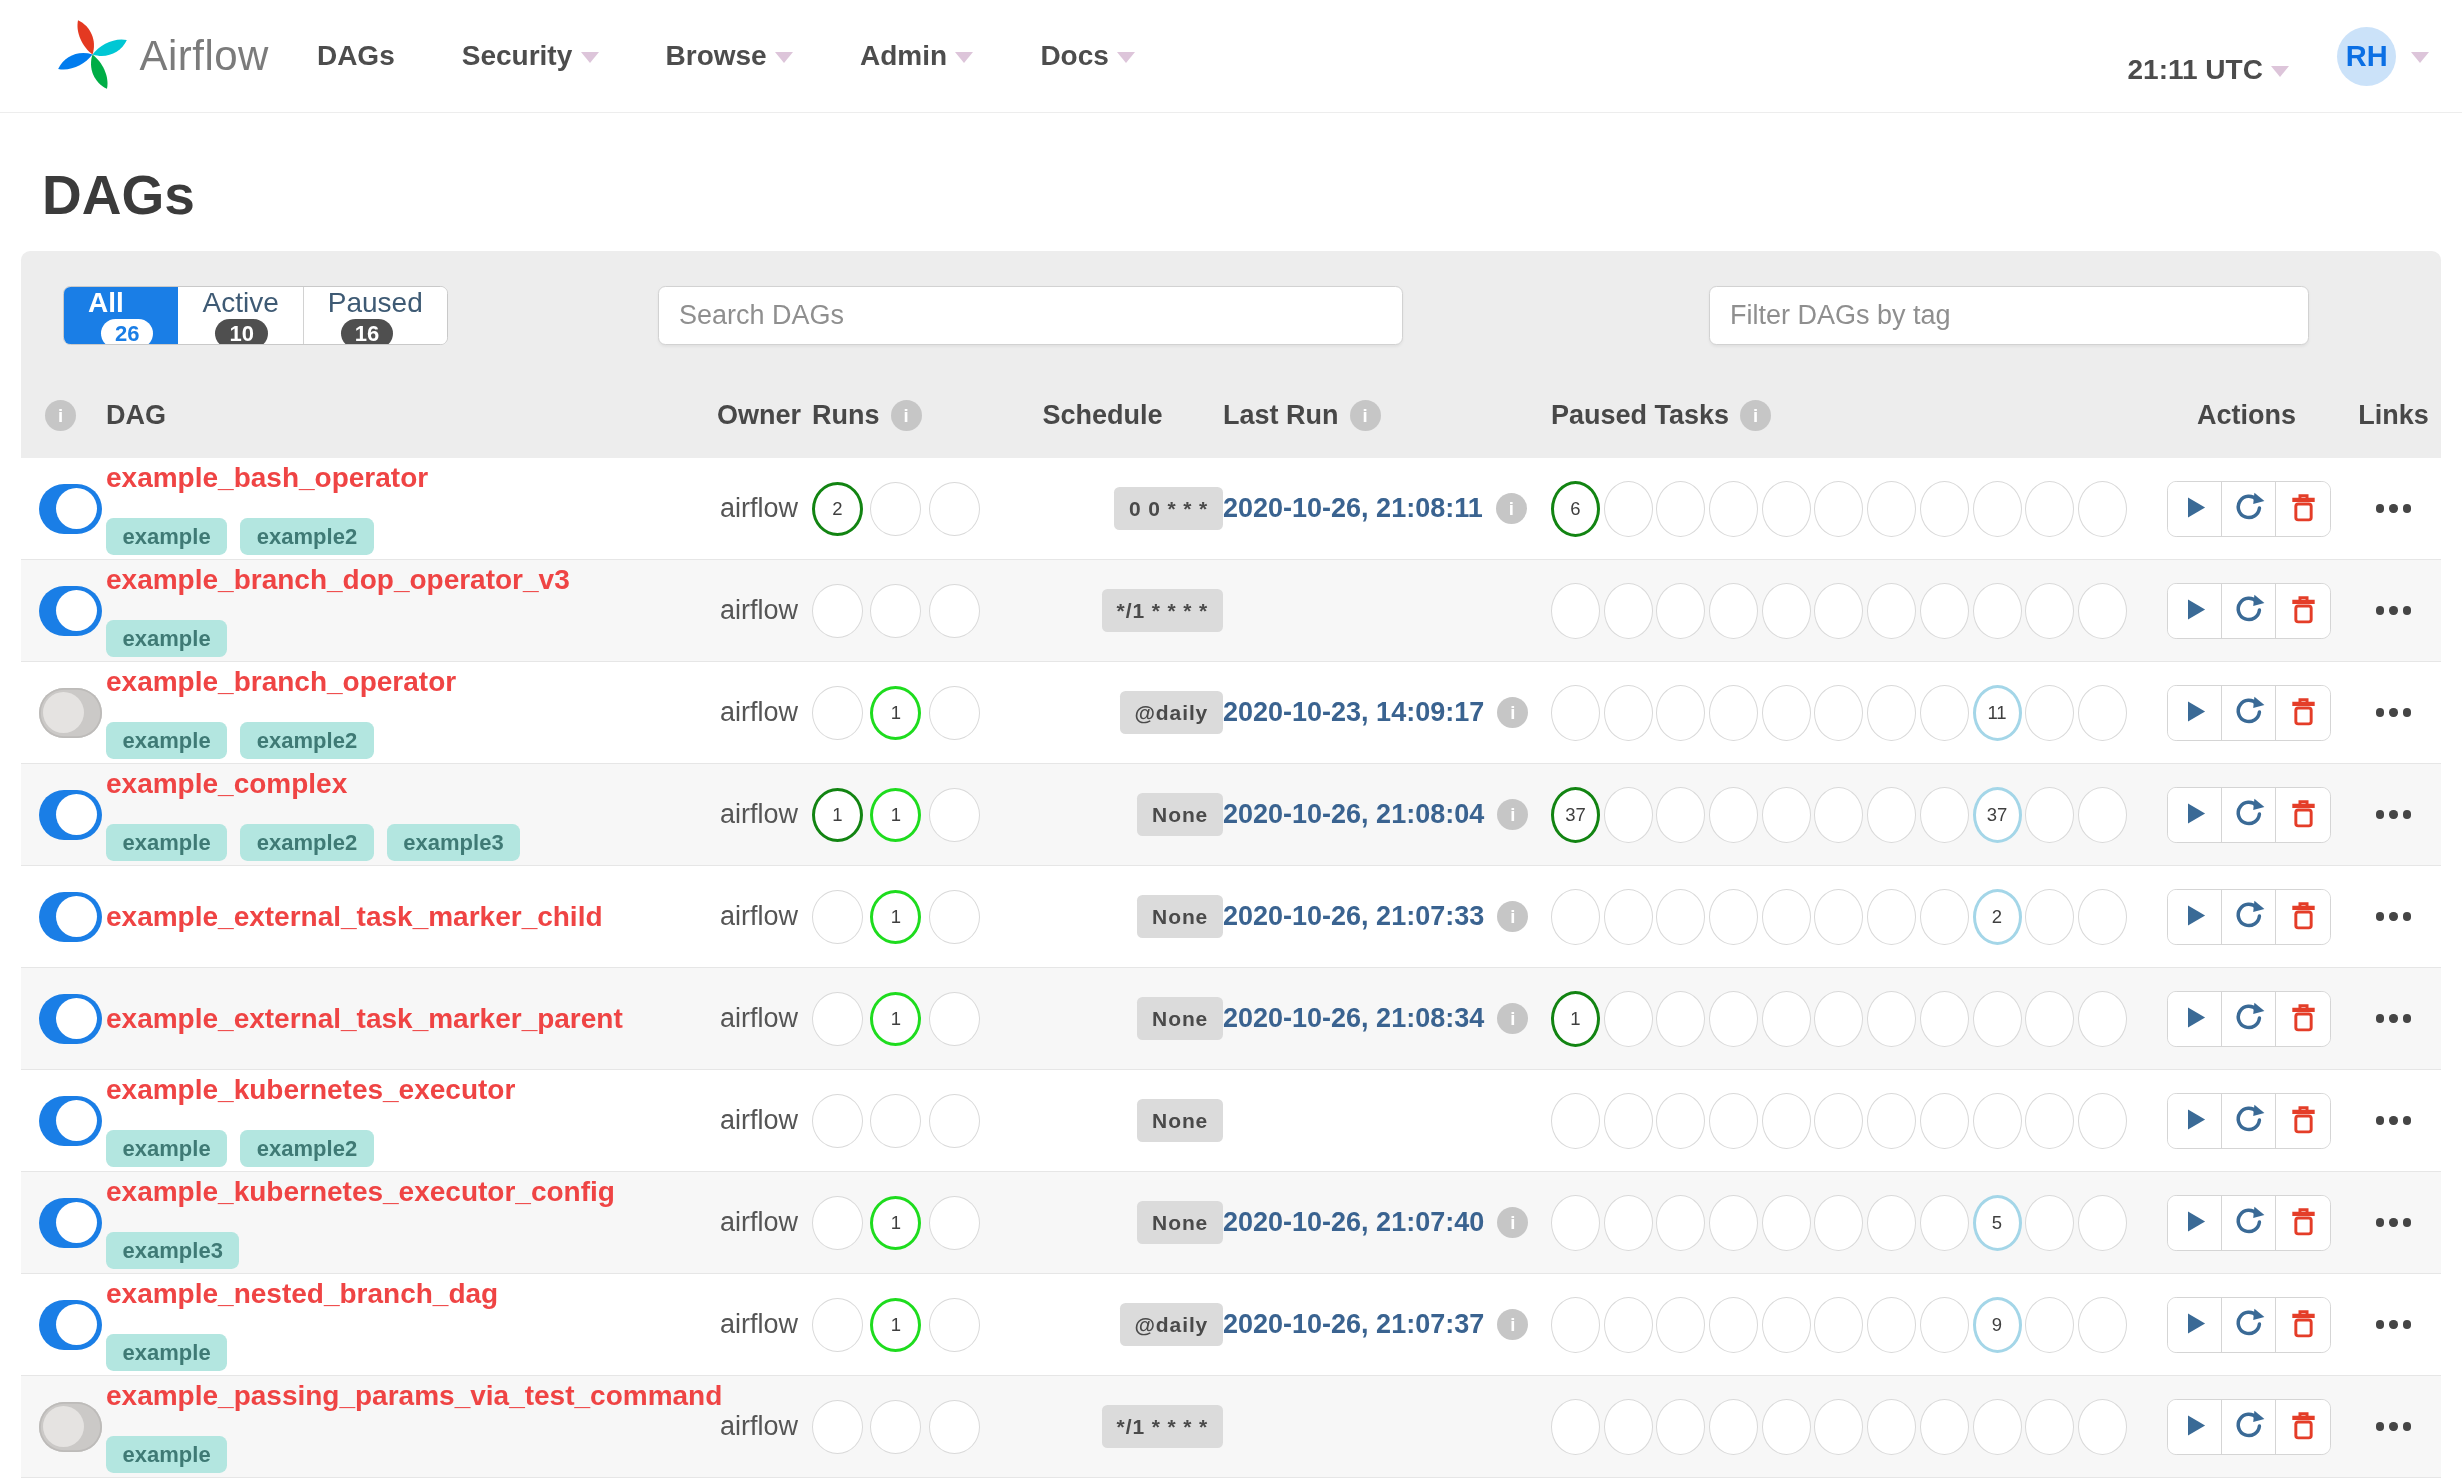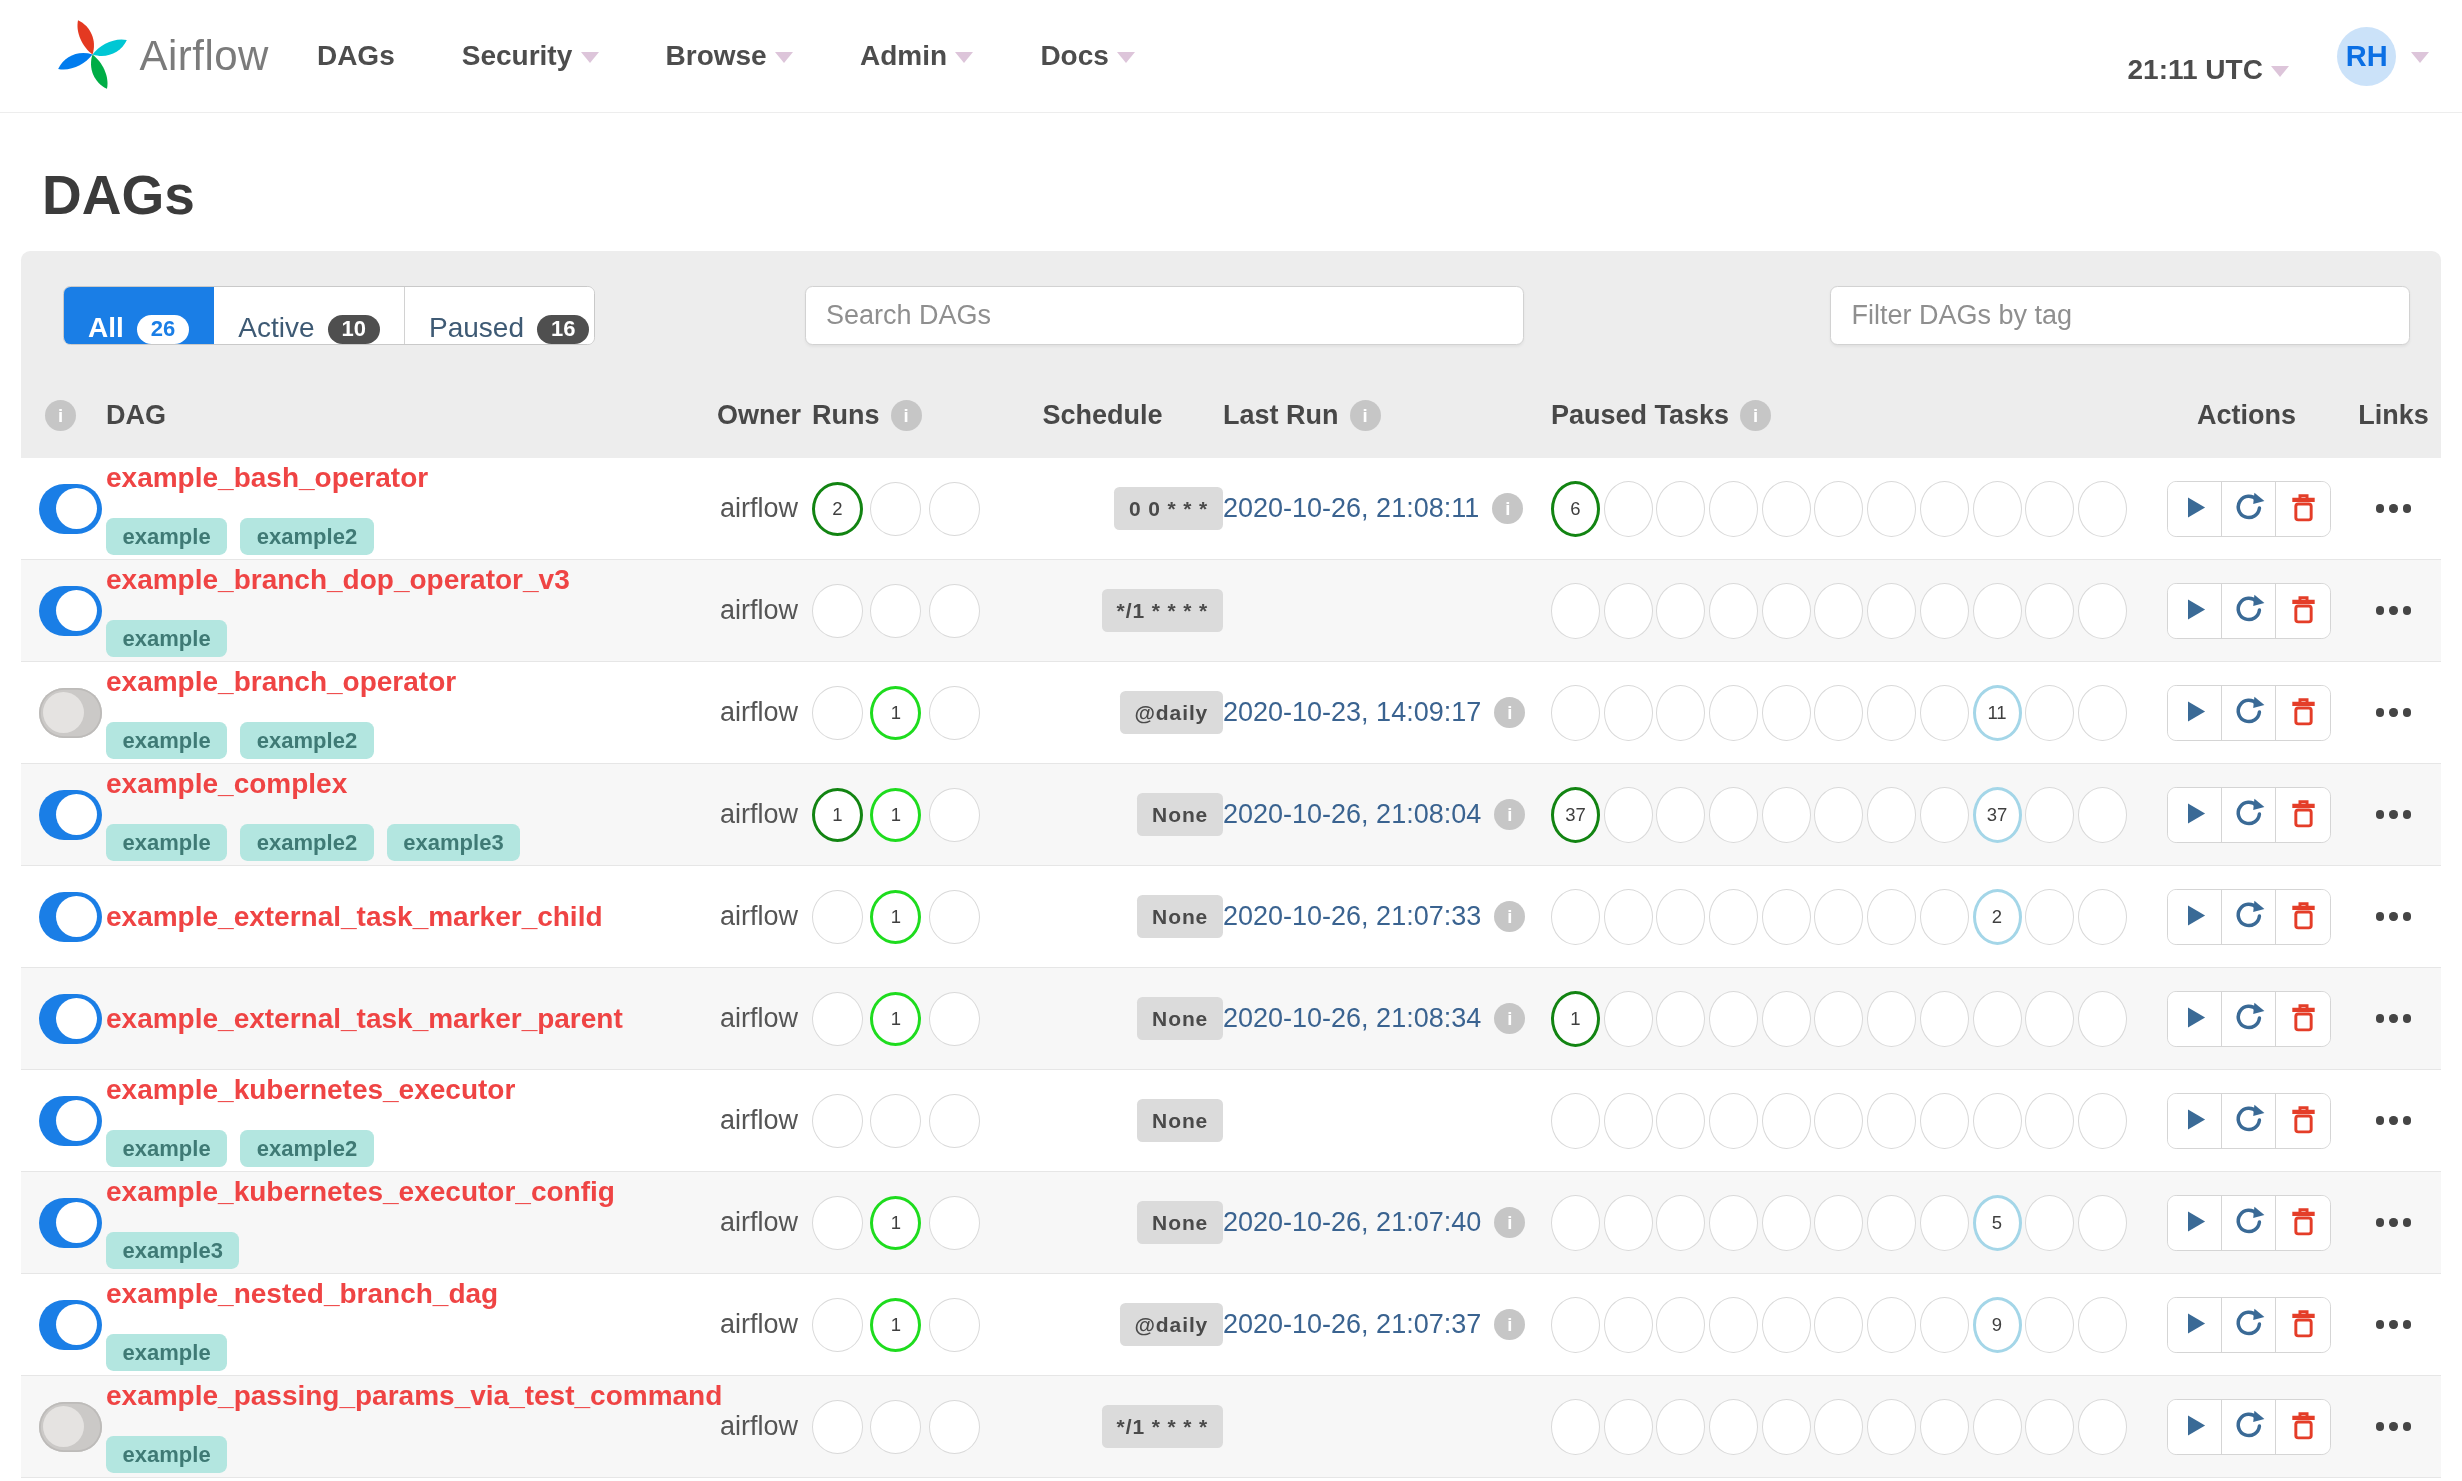--- a/index.html
+++ b/index.html
@@ -26,22 +26,22 @@
 
   
   .main { padding: 0 21px; }
   h1.page-title { margin: 50px 0 24px 21px; font-size: 55px; font-weight: 700; color: #3b3b3b; }
 
   .panel { background: #ededed; border-radius: 9.2px; padding-top: 35px; overflow: hidden; }
 
   
   .filterbar { display: flex; align-items: center; height: 59px; margin: 0 31px 0 42px; }
   .tabs { display: flex; border: 0.9px solid #c9c9c9; border-radius: 7.4px; background: #fff; overflow: hidden; height: 59px; }
-  .tab { display: flex; align-items: flex-end; padding: 0 24px; cursor: pointer; background: #fff;
-    border: none; border-right: 0.9px solid #d2d2d2; font-family: inherit; }
+  .tab { display: flex; align-items: flex-start; padding: 0 24px; cursor: pointer; background: #fff;
+    border: none; border-right: 0.9px solid #d2d2d2; font-family: inherit; flex-direction: column; }
   .tab:last-child { border-right: none; }
   .tab .tlabel { font-size: 28px; font-weight: 500; color: #3e5a74; }
   .tab .tbadge { margin-left: 13px; background: #4f4f4f; color: #fff; font-size: 22px; font-weight: 700;
     border-radius: 15.7px; padding: 3.7px 14px; line-height: 1; }
   .tab.active { background: #1a7ee6; border-right-color: #1a7ee6; }
   .tab.active .tlabel { color: #fff; font-weight: 600; }
   .tab.active .tbadge { background: #fff; color: #1a7ee6; }
   .flt-input { height: 59px; border: 0.9px solid #d2d2d2; border-radius: 7.4px; background: #fff;
     font-size: 27px; color: #333; padding: 0 20.3px; font-family: inherit;
     box-shadow: 0 1.8px 2.8px rgba(0,0,0,.05); }
@@ -93,21 +93,21 @@
   .task-c { width: 49px; height: 56px; border-radius: 50%; }
   .circle.success { border: 3.7px solid #128412; }
   .circle.running { border: 3.7px solid #1edc1e; }
   .circle.none    { border: 3.7px solid #a4d6e8; }
 
   .c-sched { display: flex; justify-content: flex-end; }
   .sched-badge { background: #dbdbdb; color: #4a4a4a; font-size: 21px; font-weight: 700;
     border-radius: 5.5px; padding: 9.2px 14.8px; letter-spacing: 0.9px; cursor: default; }
 
   .c-lastrun { display: flex; align-items: center; gap: 13px; }
-  .lastrun { font-size: 27px; font-weight: 400; color: #3a6390; text-decoration: none; cursor: pointer; }
+  .lastrun { font-size: 27px; font-weight: 700; color: #3a6390; text-decoration: none; cursor: pointer; }
 
   .c-actions { display: flex; padding-left: 20.3px; }
   .btn-group { display: flex; background: #fff; border: 0.9px solid #d5d5d5; border-radius: 9.2px; overflow: hidden; }
   .abtn { width: 54px; height: 54px; background: #fff; border: none; border-right: 0.9px solid #d5d5d5;
     display: flex; align-items: center; justify-content: center; cursor: pointer; padding: 0; }
   .abtn:last-child { border-right: none; }
   .abtn svg { width: 33px; height: 33px; }
 
   .c-links { display: flex; justify-content: center; }
   .links-btn { background: transparent; border: none; display: flex; gap: 5.5px; cursor: pointer; padding: 9.2px; }

